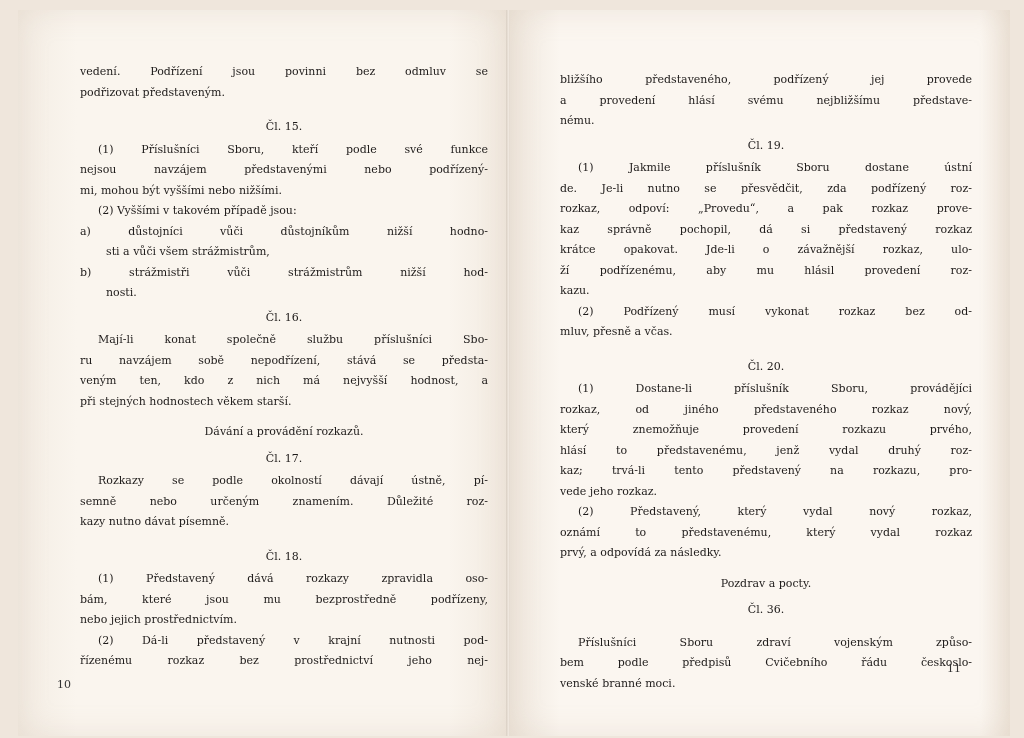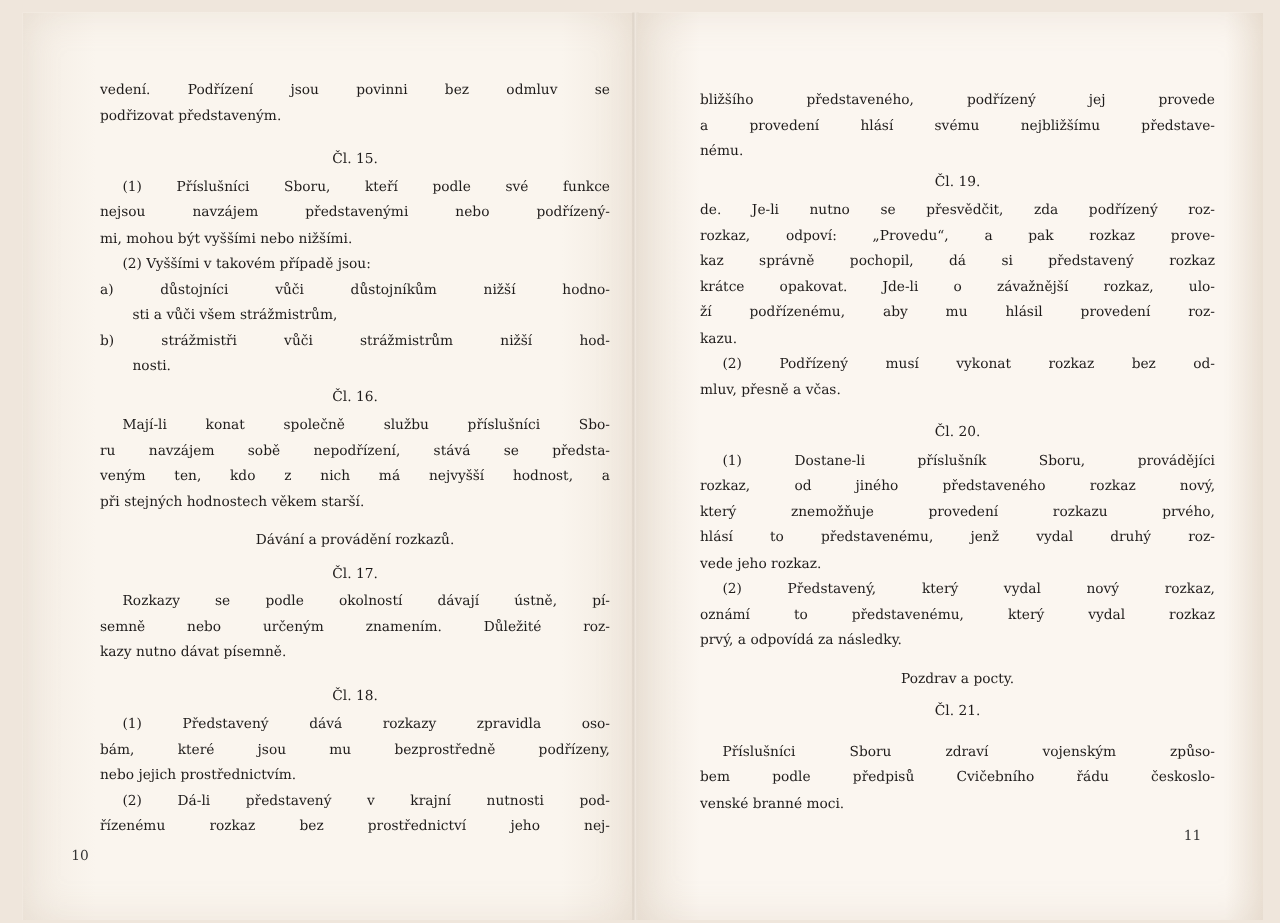--- a/index.html
+++ b/index.html
@@ -74,40 +74,42 @@
       </div>
     <div class="pno">10</div>
   </div>
   <div class="gutter"></div>
   <div class="page right">
     <div class="text" id="right-text">
         <span class="line">bližšího představeného, podřízený jej provede</span>
         <span class="line">a provedení hlásí svému nejbližšímu představe-</span>
         <span class="line last">nému.</span>
         <span class="art">Čl. 19.</span>
+        <span class="line ind">(1) Jakmile příslušník Sboru dostane ústní</span>
         <span class="line">de. Je-li nutno se přesvědčit, zda podřízený roz-</span>
         <span class="line">rozkaz, odpoví: „Provedu“, a pak rozkaz prove-</span>
         <span class="line">kaz správně pochopil, dá si představený rozkaz</span>
         <span class="line">krátce opakovat. Jde-li o závažnější rozkaz, ulo-</span>
         <span class="line">ží podřízenému, aby mu hlásil provedení roz-</span>
         <span class="line last">kazu.</span>
         <span class="line ind">(2) Podřízený musí vykonat rozkaz bez od-</span>
         <span class="line last">mluv, přesně a včas.</span>
         <div class="gap"></div>
         <span class="art">Čl. 20.</span>
         <span class="line ind">(1) Dostane-li příslušník Sboru, provádějíci</span>
         <span class="line">rozkaz, od jiného představeného rozkaz nový,</span>
         <span class="line">který znemožňuje provedení rozkazu prvého,</span>
         <span class="line">hlásí to představenému, jenž vydal druhý roz-</span>
+        <span class="line">kaz; trvá-li tento představený na rozkazu, pro-</span>
         <span class="line last">vede jeho rozkaz.</span>
         <span class="line ind">(2) Představený, který vydal nový rozkaz,</span>
         <span class="line">oznámí to představenému, který vydal rozkaz</span>
         <span class="line last">prvý, a odpovídá za následky.</span>
         <span class="heading">Pozdrav a pocty.</span>
-        <span class="art">Čl. 21.</span>
+        <span class="art">Čl. 36.</span>
         <div class="gap"></div>
         <span class="line ind">Příslušníci Sboru zdraví vojenským způso-</span>
         <span class="line">bem podle předpisů Cvičebního řádu českoslo-</span>
         <span class="line last">venské branné moci.</span>
       </div>
     <div class="pno">11</div>
   </div>
 </div>
 
 </body></html>

